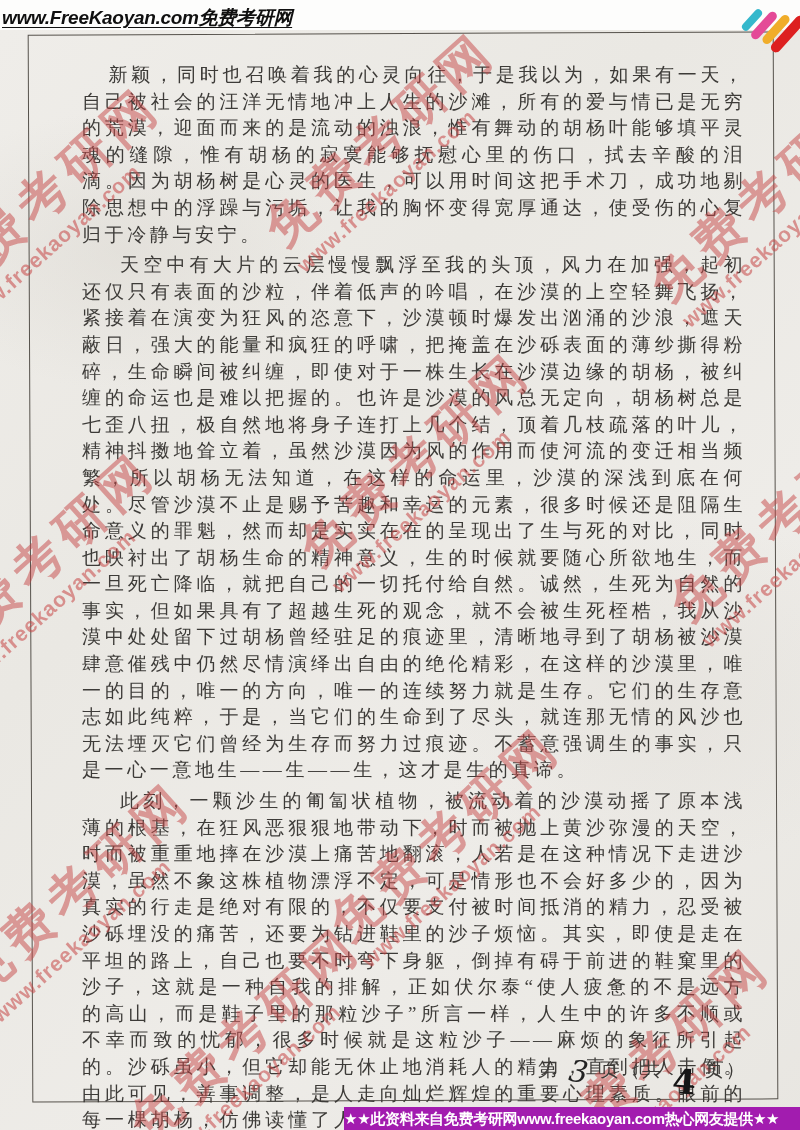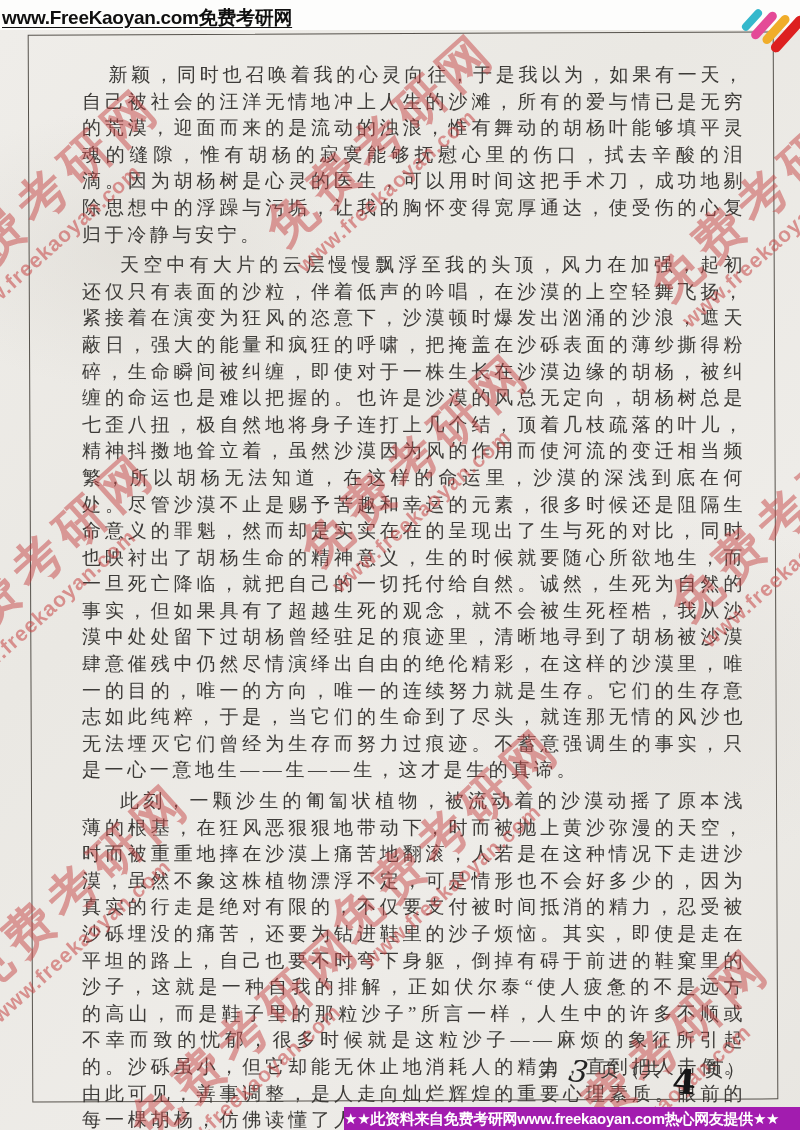--- a/index.html
+++ b/index.html
@@ -9,20 +9,21 @@
     font-family:"Liberation Serif","DejaVu Serif",serif;
   }
   
   #site-header{position:absolute;left:0;top:0;width:800px;height:30px;background:#fdfdfc;z-index:30;}
   #site-title{
     position:absolute;left:2px;top:5px;
     font-family:"Liberation Sans","DejaVu Sans",sans-serif;
     font-size:19px;font-weight:bold;color:#101010;
     text-decoration:underline;text-underline-offset:3px;letter-spacing:-0.3px;
     white-space:nowrap;
+    font-style:italic;
   }
   
   #site-logo{position:absolute;left:738px;top:0;width:62px;height:54px;z-index:40;}
   .stripe{position:absolute;border-radius:6px;transform:rotate(-48deg);}
   .stripe.teal  {left:1px; top:16px;width:26px;height:8px; background:#35b8cc;}
   .stripe.pink  {left:9px; top:21px;width:34px;height:9px; background:#e44a97;}
   .stripe.yellow{left:20px;top:25px;width:36px;height:9px; background:#f0ad2a;}
   .stripe.red   {left:27px;top:29px;width:46px;height:10px;background:#dd2020;}
   
   #scan{

